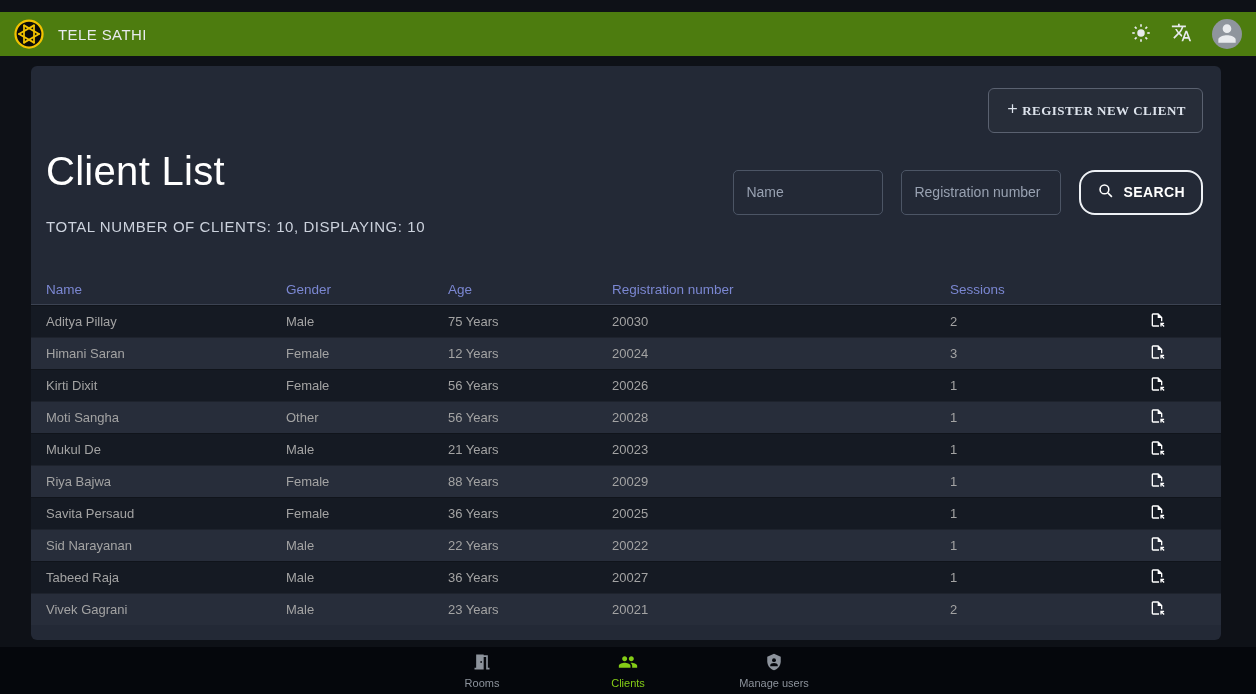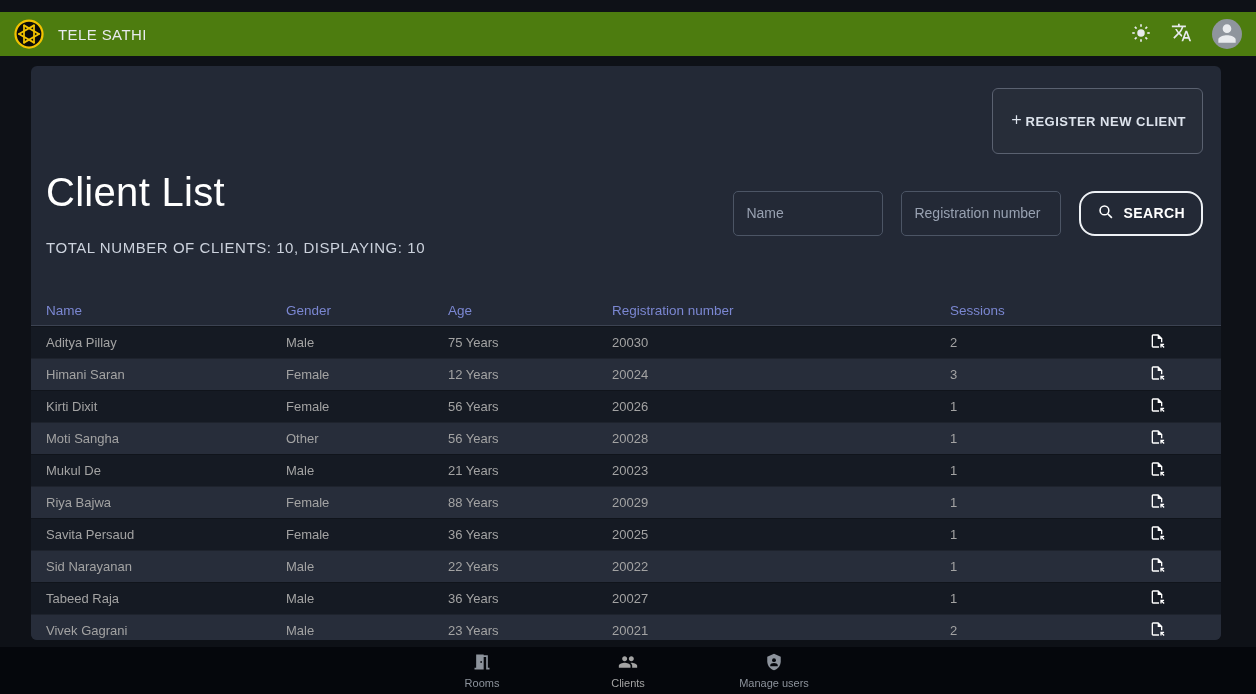--- a/index.html
+++ b/index.html
@@ -17,21 +17,21 @@
   .app-title { font-size: 15px; letter-spacing: .4px; color: #e8eaed; }
   .topbar-right { margin-left: auto; display: flex; align-items: center; gap: 20px; }
   .icon-btn { background: none; border: none; cursor: pointer; display: flex; align-items: center; padding: 0; }
   .avatar { width: 30px; height: 30px; border-radius: 50%; background: #8f959d; border: none; cursor: pointer;
             display: flex; align-items: flex-end; justify-content: center; overflow: hidden; padding: 0; }
   
   .card { position: absolute; left: 31px; right: 35px; top: 66px; bottom: 54px; background: #232936; border-radius: 6px; overflow: hidden; }
   .card-top { display: flex; justify-content: flex-end; padding: 22px 18px 0; }
   .register-btn { display: flex; align-items: center; gap: 2px; background: rgba(255,255,255,0.02);
                   border: 1px solid #5a6170; border-radius: 6px; color: #dde3ec; font-size: 13px; font-weight: 600;
-                  letter-spacing: .5px; padding: 23px 16px; cursor: pointer; font-family: Liberation Sans, sans-serif; }
+                  letter-spacing: .5px; padding: 12px 16px; cursor: pointer; font-family: Liberation Serif, serif; }
   .title-row { display: flex; justify-content: space-between; align-items: center; padding: 16px 18px 0 15px; }
   h1 { font-size: 40px; font-weight: 400; color: #ffffff; letter-spacing: .3px; }
   .subtitle { margin-top: 24px; font-size: 15px; color: #ccd2dd; letter-spacing: .55px; }
   .search-block { display: flex; align-items: center; gap: 18px; }
   .tfield { width: 150px; height: 45px; background: transparent; border: 1px solid #4c5565; border-radius: 5px;
             color: #e8eaed; font-size: 14px; padding: 0 12px; font-family: inherit; outline: none; }
   .tfield.reg { width: 160px; }
   .tfield::placeholder { color: #98a1b1; }
   .search-btn { height: 45px; display: flex; align-items: center; gap: 9px; background: transparent;
                 border: 2px solid #eef1f5; border-radius: 16px; color: #ffffff; font-size: 14px; font-weight: 700;
@@ -47,21 +47,21 @@
   .c-name { width: 240px; } .c-gender { width: 162px; } .c-age { width: 164px; }
   .c-reg { width: 338px; } .c-sessions { width: 185px; }
   .c-action { width: 44px; display: flex; justify-content: center; }
   .file-btn { background: none; border: none; cursor: pointer; display: flex; padding: 2px; }
   
   .bottom-nav { position: absolute; left: 0; right: 0; bottom: 0; height: 47px; background: #05070c;
                 display: flex; justify-content: center; align-items: center; }
   .nav-item { width: 146px; display: flex; flex-direction: column; align-items: center; gap: 2px;
               cursor: pointer; color: #8d939c; background: none; border: none; font-family: inherit; text-align: right; }
   .nav-label { font-size: 11px; }
-  .nav-item.active { color: #a3a3a3; }
+  .nav-item.active { color: #84cc16; }
 </style>
 </head>
 <body>
 
 <div class="topbar">
   <span class="logo">
     <svg width="30" height="30" viewBox="0 0 24 24">
       <circle cx="12" cy="12" r="10.8" fill="#0b0b0b" stroke="#f2c200" stroke-width="1.8"></circle>
       <g stroke="#f2c200" stroke-width="1.4" stroke-linecap="round">
         <line x1="20" y1="12" x2="8" y2="18.9"></line>

